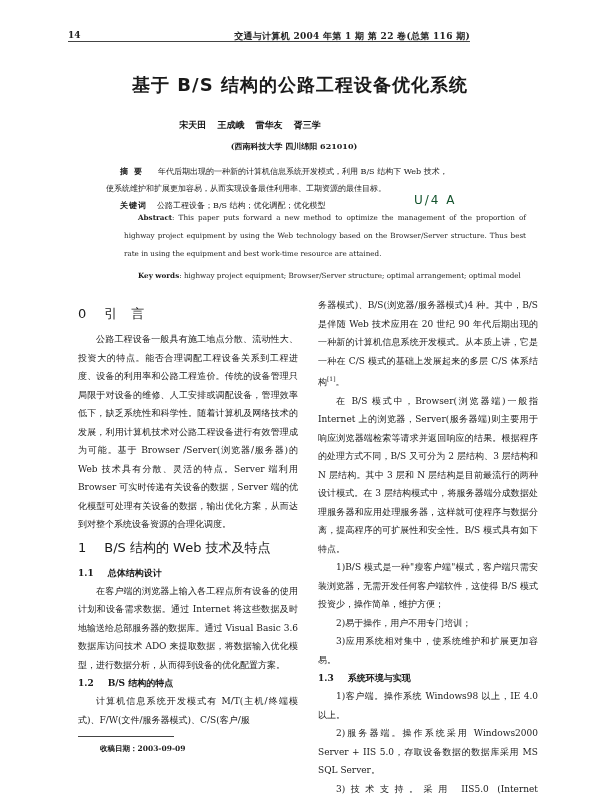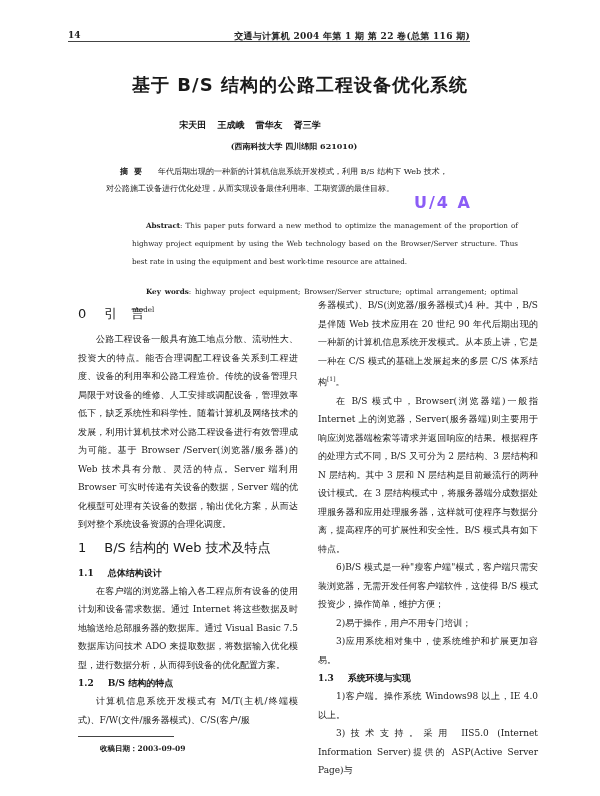--- a/index.html
+++ b/index.html
@@ -32,28 +32,28 @@
       font-size: 8px; font-weight: bold;
     }
     .abstract-block {
       position: absolute; left: 120px; top: 163px; width: 410px;
       font-size: 8px; line-height: 17px;
     }
     .abstract-block .label { font-weight: bold; margin-right: 10px; letter-spacing: 6px; }
     .abstract-block p { margin: 0; }
     .abstract-block .cont { margin-left: -14px; }
     .handwrite {
-      position: absolute; left: 414px; top: 193px; font-size: 16px; color: #8b5cf6;
-      font-family: "DejaVu Sans", sans-serif; letter-spacing: 2px; font-weight: bold;
+      position: absolute; left: 414px; top: 193px; font-size: 12px; color: #14532d;
+      font-family: "DejaVu Sans", sans-serif; letter-spacing: 2px; font-weight: normal;
     }
     .abstract-en {
       position: absolute; left: 120px; top: 205px; width: 410px;
       font-size: 7.2px; line-height: 18px; text-align: justify;
     }
-    .abstract-en p { margin: 12px; }
+    .abstract-en p { margin: 4px; }
     .abstract-en .indent { text-indent: 14px; }
     .abstract-en .label { font-weight: bold; }
 
     .col { position: absolute; top: 300px; width: 220px; font-size: 9px; line-height: 18.5px; text-align: justify; }
     .col-left { left: 78px; }
     .col-right { left: 318px; }
     .col p { margin: 0; }
     .col .indent { text-indent: 18px; }
     .h1 { font-size: 13px; font-weight: normal; margin: 4px 0 6px 0; line-height: 20px; font-family: "DejaVu Sans", sans-serif; }
     .h1 .num { margin-right: 18px; }
@@ -75,54 +75,56 @@
   <span class="journal">交通与计算机  2004 年第 1 期  第 22 卷(总第 116 期)</span>
 </div>
 <div class="header-rule"></div>
 
 <div class="title">基于 B/S 结构的公路工程设备优化系统</div>
 <div class="authors">宋天田  王成峨  雷华友  胥三学</div>
 <div class="affil">(西南科技大学  四川绵阳 621010)</div>
 
 <div class="abstract-block">
   <p><span class="label">摘要</span><span>年代后期出现的一种新的计算机信息系统开发模式，利用 B/S 结构下 Web 技术，</span></p>
-  <p class="cont"><span>对公路施工设备进行优化处理，从而实现设备最佳利用率、工期资源的最佳目标。</span></p>
+  <p class="cont"><span>使系统维护和扩展更加容易，从而实现设备最佳利用率、工期资源的最佳目标。</span></p>
+  <p><span class="label" style="letter-spacing:1px">关键词</span><span>公路工程设备；B/S 结构；优化调配；优化模型</span></p>
 </div>
 <div class="handwrite">U/4  A</div>
 
 <div class="abstract-en">
   <p class="indent"><span class="label">Abstract</span><span>: This paper puts forward a new method to optimize the management of the proportion of highway project equipment by using the Web technology based on the Browser/Server structure. Thus best rate in using the equipment and best work-time resource are attained.</span></p>
   <p class="indent"><span class="label">Key words</span><span>: highway project equipment; Browser/Server structure; optimal arrangement; optimal model</span></p>
 </div>
 
 <div class="col col-left">
   <div class="h1">
     <span class="num">0</span><span class="sec0" style="letter-spacing:14px">引言</span>
   </div>
   <p class="indent">公路工程设备一般具有施工地点分散、流动性大、投资大的特点。能否合理调配工程设备关系到工程进度、设备的利用率和公路工程造价。传统的设备管理只局限于对设备的维修、人工安排或调配设备，管理效率低下，缺乏系统性和科学性。随着计算机及网络技术的发展，利用计算机技术对公路工程设备进行有效管理成为可能。基于 Browser /Server(浏览器/服务器)的 Web 技术具有分散、灵活的特点。Server 端利用 Browser 可实时传递有关设备的数据，Server 端的优化模型可处理有关设备的数据，输出优化方案，从而达到对整个系统设备资源的合理化调度。</p>
   <div class="h1" style="">
     <span class="num">1</span><span>B/S 结构的 Web 技术及特点</span>
   </div>
   <div class="h2">
     <span class="num">1.1</span><span>总体结构设计</span>
   </div>
-  <p class="indent">在客户端的浏览器上输入各工程点所有设备的使用计划和设备需求数据。通过 Internet 将这些数据及时地输送给总部服务器的数据库。通过 Visual Basic 7.5 数据库访问技术 ADO 来提取数据，将数据输入优化模型，进行数据分析，从而得到设备的优化配置方案。</p>
+  <p class="indent">在客户端的浏览器上输入各工程点所有设备的使用计划和设备需求数据。通过 Internet 将这些数据及时地输送给总部服务器的数据库。通过 Visual Basic 3.6 数据库访问技术 ADO 来提取数据，将数据输入优化模型，进行数据分析，从而得到设备的优化配置方案。</p>
   <div class="h2">
     <span class="num">1.2</span><span>B/S 结构的特点</span>
   </div>
   <p class="indent">计算机信息系统开发模式有 M/T(主机/终端模式)、F/W(文件/服务器模式)、C/S(客户/服</p>
 </div>
 
 <div class="col col-right" style="top:296px">
   <p><span>务器模式)、B/S(浏览器/服务器模式)4 种。其中，B/S 是伴随 Web 技术应用在 20 世纪 90 年代后期出现的一种新的计算机信息系统开发模式。从本质上讲，它是一种在 C/S 模式的基础上发展起来的多层 C/S 体系结构</span><sup style="font-size:6px">[1]</sup><span>。</span></p>
   <p class="indent">在 B/S 模式中，Browser(浏览器端)一般指 Internet 上的浏览器，Server(服务器端)则主要用于响应浏览器端检索等请求并返回响应的结果。根据程序的处理方式不同，B/S 又可分为 2 层结构、3 层结构和 N 层结构。其中 3 层和 N 层结构是目前最流行的两种设计模式。在 3 层结构模式中，将服务器端分成数据处理服务器和应用处理服务器，这样就可使程序与数据分离，提高程序的可扩展性和安全性。B/S 模式具有如下特点。</p>
-  <p class="indent">6)B/S 模式是一种"瘦客户端"模式，客户端只需安装浏览器，无需开发任何客户端软件，这使得 B/S 模式投资少，操作简单，维护方便；</p>
+  <p class="indent">1)B/S 模式是一种"瘦客户端"模式，客户端只需安装浏览器，无需开发任何客户端软件，这使得 B/S 模式投资少，操作简单，维护方便；</p>
   <p class="indent">2)易于操作，用户不用专门培训；</p>
   <p class="indent">3)应用系统相对集中，使系统维护和扩展更加容易。</p>
   <div class="h2">
     <span class="num">1.3</span><span>系统环境与实现</span>
   </div>
   <p class="indent">1)客户端。操作系统 Windows98 以上，IE 4.0以上。</p>
+  <p class="indent">2)服务器端。操作系统采用 Windows2000 Server + IIS 5.0，存取设备数据的数据库采用 MS SQL Server。</p>
   <p class="indent">3)技术支持。采用 IIS5.0 (Internet Information Server)提供的 ASP(Active Server Page)与</p>
 </div>
 
 <div class="footnote-rule"></div>
 <div class="footnote">收稿日期：2003-09-09</div>
 
 </body></html>

